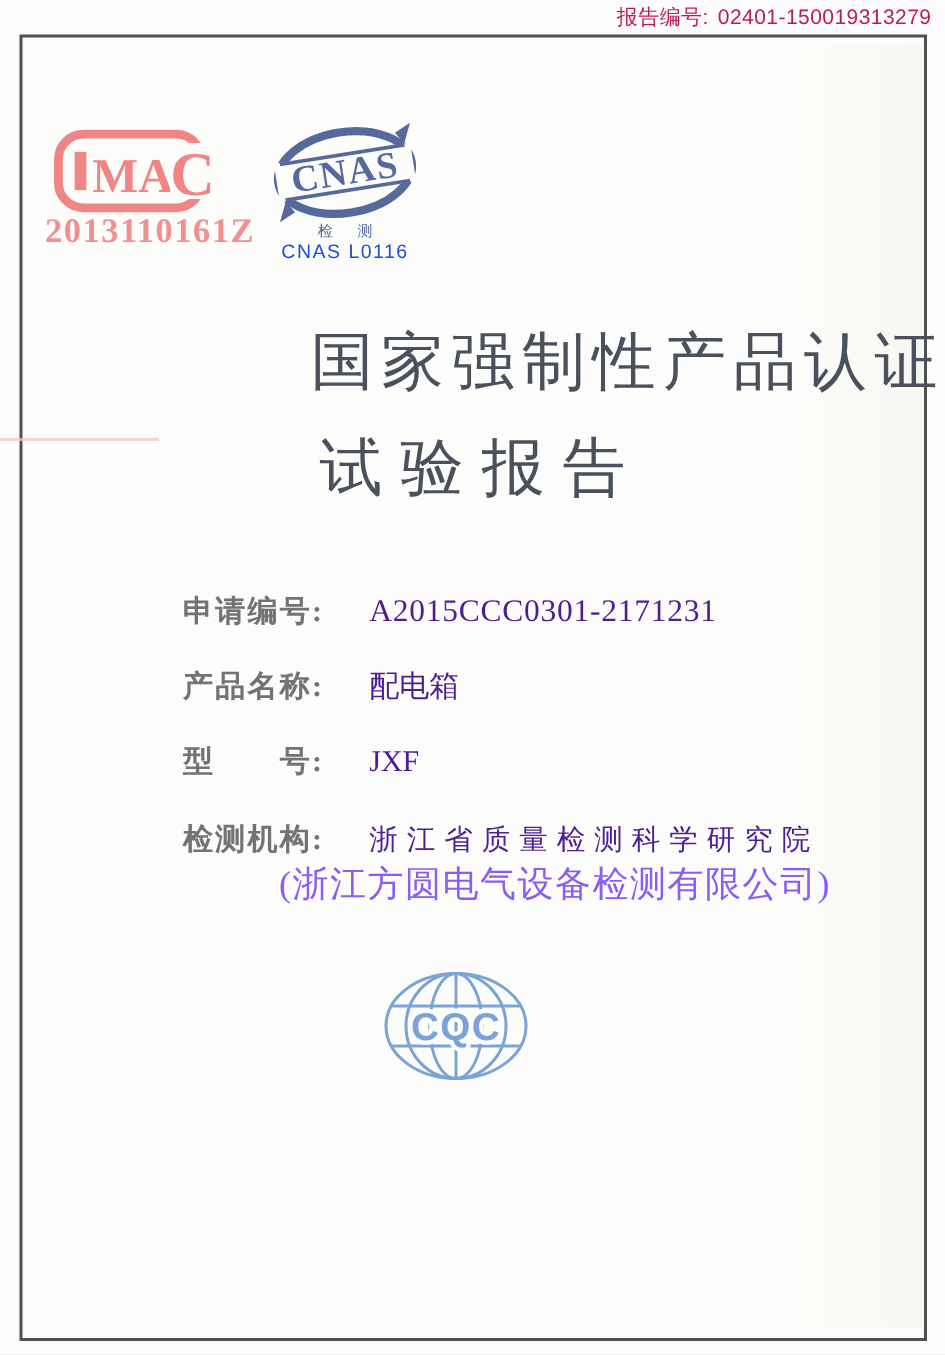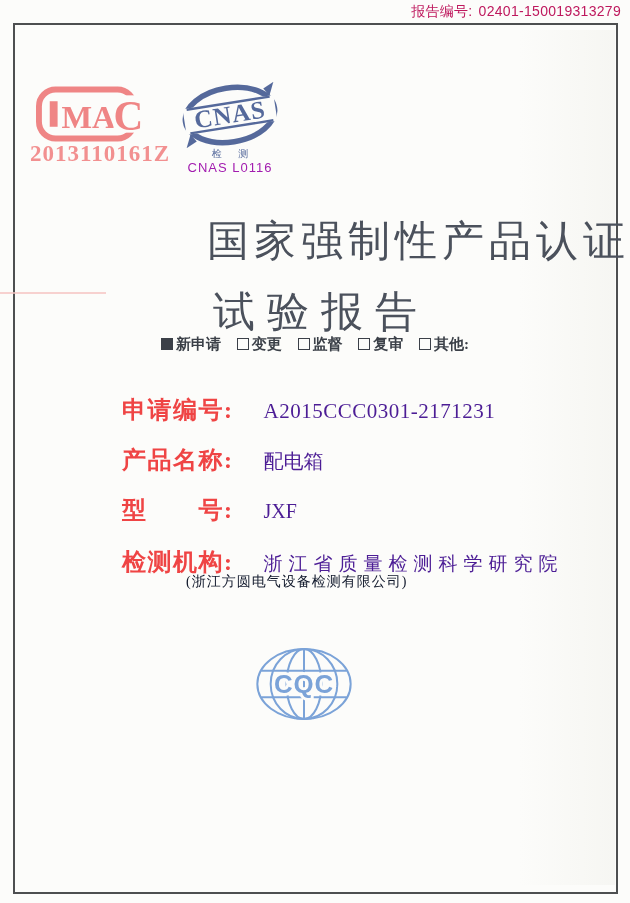--- a/index.html
+++ b/index.html
@@ -33,21 +33,21 @@
     color:#f29090;font-size:23px;letter-spacing:1px;font-weight:bold;
   }
   
   .cnas-logo{position:absolute;left:179px;top:82px;width:102px;height:66px;}
   .cnas-caption{
     position:absolute;left:168px;top:147px;width:124px;text-align:center;
     color:#55699b;font-size:10px;letter-spacing:7px;text-indent:7px;
   }
   .cnas-code{
     position:absolute;left:168px;top:160px;width:124px;text-align:center;
-    color:#a21caf;font-family:"Liberation Sans","DejaVu Sans",sans-serif;
+    color:#1d4ed8;font-family:"Liberation Sans","DejaVu Sans",sans-serif;
     font-size:13px;letter-spacing:1px;
   }
   
   .title1{
     position:absolute;left:0;top:213px;width:100%;text-align:right;
     font-size:42px;letter-spacing:5px;padding-left:5px;box-sizing:border-box;
     color:#4b515c;font-weight:500;
   }
   .title2{
     position:absolute;left:0;top:284px;width:100%;text-align:center;
@@ -66,33 +66,33 @@
   }
   .check-item{display:inline-block;margin:0 6px;white-space:nowrap;}
   .box{
     display:inline-block;width:12px;height:12px;border:1.6px solid #3b4048;
     vertical-align:-1px;margin-right:3px;box-sizing:border-box;background:#fcfcfa;
   }
   .box.filled{background:#3b4048;}
   
   .field{position:absolute;left:122px;white-space:nowrap;}
   .field .flabel{
-    display:inline-block;min-width:88px;font-size:24px;font-weight:600;
-    letter-spacing:1.5px;color:#ef4444;
+    display:inline-block;min-width:88px;font-size:20px;font-weight:600;
+    letter-spacing:1.5px;color:#737373;
   }
   .field .fvalue{font-size:21px;color:#4c1d95;margin-left:26px;}
   .f1{top:394px;}
   .f2{top:444px;}
   .f3{top:494px;}
   .f4{top:546px;}
   .f1 .fvalue{letter-spacing:.5px;}
   .f2 .fvalue,.f3 .fvalue{font-size:20px;}
   .f4 .fvalue{font-size:19px;letter-spacing:6px;}
   .field-line2{
-    position:absolute;left:186px;top:573px;font-size:14px;color:#0f172a;
+    position:absolute;left:186px;top:573px;font-size:24px;color:#8b5cf6;
     letter-spacing:1px;white-space:nowrap;
   }
   
   .cqc-logo{position:absolute;left:254px;top:643px;width:100px;height:82px;}
 </style>
 </head>
 <body>
 
 <div class="page">
 
@@ -123,37 +123,20 @@
       <line x1="9" y1="45" x2="93" y2="45" stroke="#55699b" stroke-width="2.4"></line>
       <text x="51" y="41" text-anchor="middle" font-family="Liberation Serif, DejaVu Serif, serif" font-weight="bold" font-size="25" letter-spacing="1" fill="#55699b">CNAS</text>
     </g>
   </svg>
   <div class="cnas-caption">检 测</div>
   <div class="cnas-code">CNAS L0116</div>
 
   <div class="title1">国家强制性产品认证</div>
   <div class="title2">试验报告</div>
 
-  <div class="check-row">
-    <span class="check-item">
-      <span class="box filled"></span><span>新申请</span>
-    </span>
-    <span class="check-item">
-      <span class="box"></span><span>变更</span>
-    </span>
-    <span class="check-item">
-      <span class="box"></span><span>监督</span>
-    </span>
-    <span class="check-item">
-      <span class="box"></span><span>复审</span>
-    </span>
-    <span class="check-item">
-      <span class="box"></span><span>其他:</span>
-    </span>
-  </div>
 
   <div class="field f1">
     <span class="flabel">申请编号:</span>
     <span class="fvalue">A2015CCC0301-2171231</span>
   </div>
   <div class="field f2">
     <span class="flabel">产品名称:</span>
     <span class="fvalue">配电箱</span>
   </div>
   <div class="field f4">

